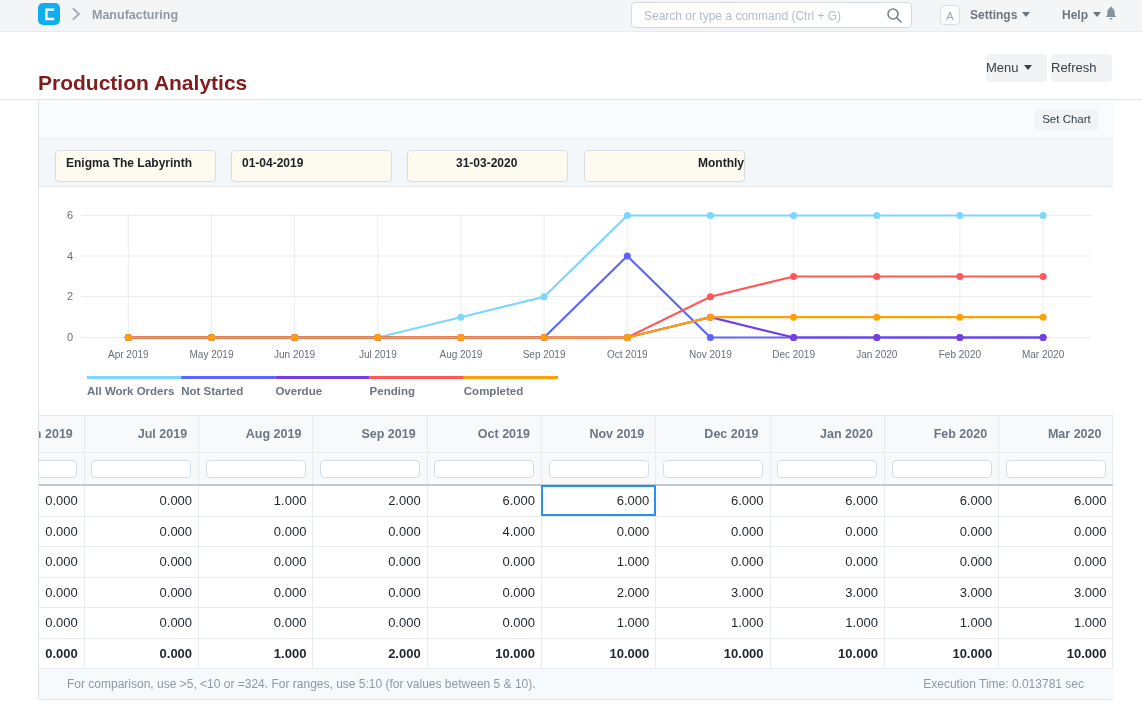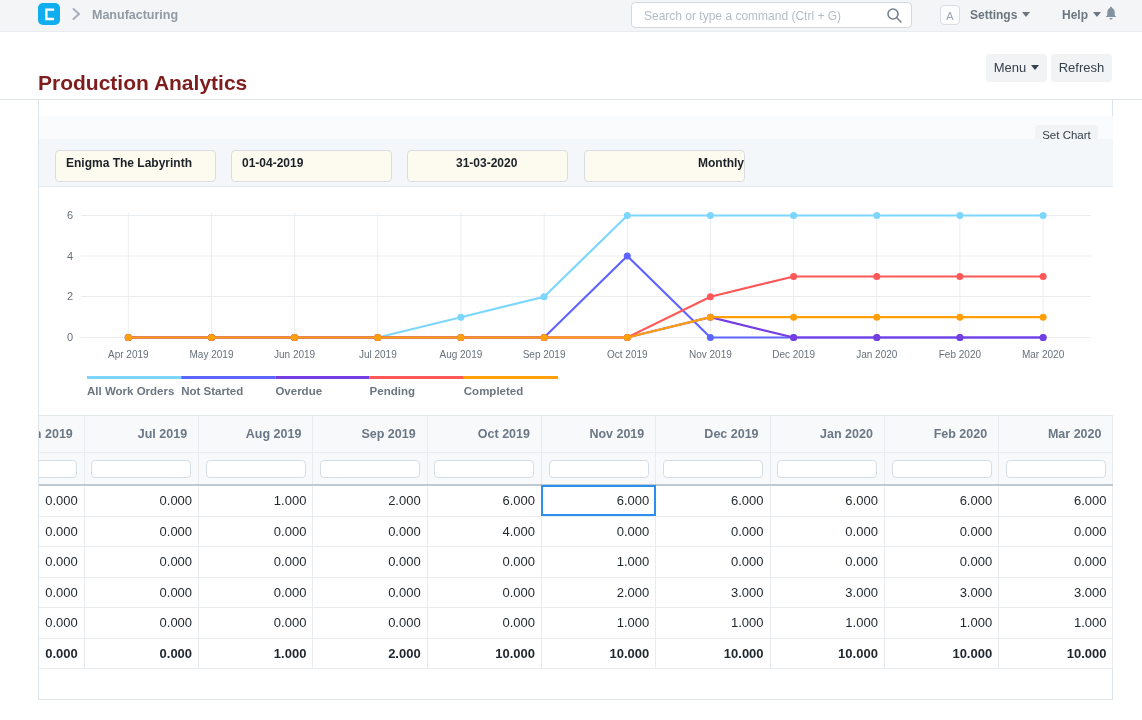--- a/index.html
+++ b/index.html
@@ -13,26 +13,26 @@
 .search { position:absolute; left:631px; top:2px; width:281px; height:26px; background:#fff; border:1px solid #d4d9de; border-radius:4px; }
 .search span { position:absolute; left:12px; top:6px; font-size:12px; color:#b3bcc6; }
 .search svg { position:absolute; right:8px; top:4px; }
 .avatar { position:absolute; left:940px; top:5px; width:20px; height:20px; border:1px solid #d8dde2; border-radius:4px; background:#fbfcfd; text-align:center; line-height:20px; font-size:11px; color:#9aa4ae; }
 .navlink { position:absolute; top:8px; font-size:12px; font-weight:bold; color:#6c7680; }
 .caret { display:inline-block; width:0; height:0; border-left:4px solid transparent; border-right:4px solid transparent; border-top:5px solid #6c7680; margin-left:5px; vertical-align:2px; }
 .bell { position:absolute; left:1104px; top:6px; }
 
 
 .title { position:absolute; left:38px; top:53px; font-size:21px; font-weight:bold; color:#7f1d1d; letter-spacing:0px;margin-top:18px; }
-.btn { position:absolute; top:54px; height:28px; background:#f1f3f5; border-radius:4px; font-size:13px; color:#36414c; text-align:center; line-height:28px; }
+.btn { position:absolute; top:54px; height:28px; background:#f1f3f5; border-radius:4px; font-size:13px; color:#36414c; line-height:28px; }
 .headline { position:absolute; top:99px; left:0; width:1142px; height:1px; background:#dfe4e8; }
 
 
 .card { position:absolute; left:38px; top:100px; width:1075px; height:600px; border-left:1px solid #dfe4e8; border-right:1px solid #dfe4e8; border-bottom:1px solid #dfe4e8; background:#fff; }
-.toolbar { position:absolute; left:0; top:16px; width:1074px; height:39px; background:#fafbfc; border-bottom:1px solid #e8ecef; }
+.toolbar { position:absolute; left:0; top:0; width:1074px; height:39px; background:#fafbfc; border-bottom:1px solid #e8ecef; }
 .setchart { position:absolute; right:15px; top:9px; width:63px; height:21px; background:#f1f3f5; border-radius:4px; font-size:11.5px; color:#36414c; text-align:center; line-height:21px; }
 .filters { position:absolute; left:0; top:39px; width:1074px; height:48px; background:#f4f7fa; border-bottom:1px solid #e4e9ed; }
 .finput { position:absolute; top:11px; height:32px; background:#fdfaf0; border:1px solid #d9dde1; border-radius:4px; font-size:12px; font-weight:bold; color:#1c2126; line-height:25px; padding-left:10px; }
 
 
 .chart { position:absolute; left:0; top:87px; width:1074px; height:229px; background:#fff; }
 
 
 .tablewrap { position:absolute; left:0; top:315px; width:1074px; height:254px; overflow:hidden; border-top:1px solid #e2e7eb; }
 table.grid { border-collapse:collapse; table-layout:fixed; position:absolute; left:-69px; top:0; width:1143px; }
@@ -366,13 +366,17 @@
             <td>10.000</td>
             <td>10.000</td>
             <td>10.000</td>
             <td>10.000</td>
             <td>10.000</td>
           </tr>
     </tbody>
       </table>
   </div>
 
+  <div class="tfoot">
+    <span style="position:absolute; left:28px;">For comparison, use &gt;5, &lt;10 or =324. For ranges, use 5:10 (for values between 5 &amp; 10).</span>
+    <span style="position:absolute; right:29px;">Execution Time: 0.013781 sec</span>
+  </div>
 </div>
 
 </body></html>

